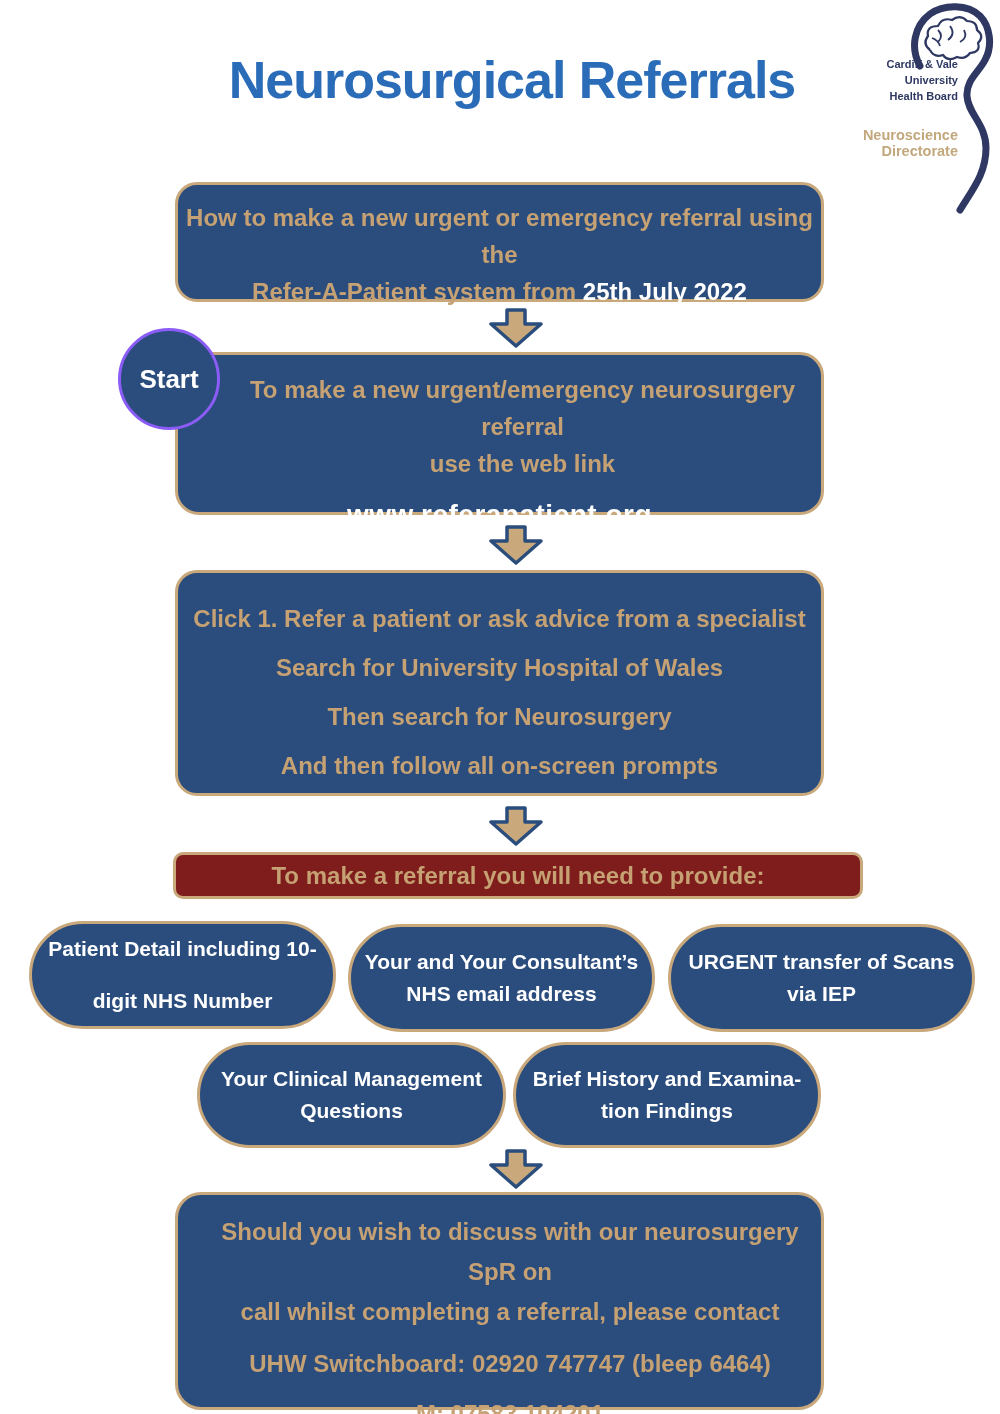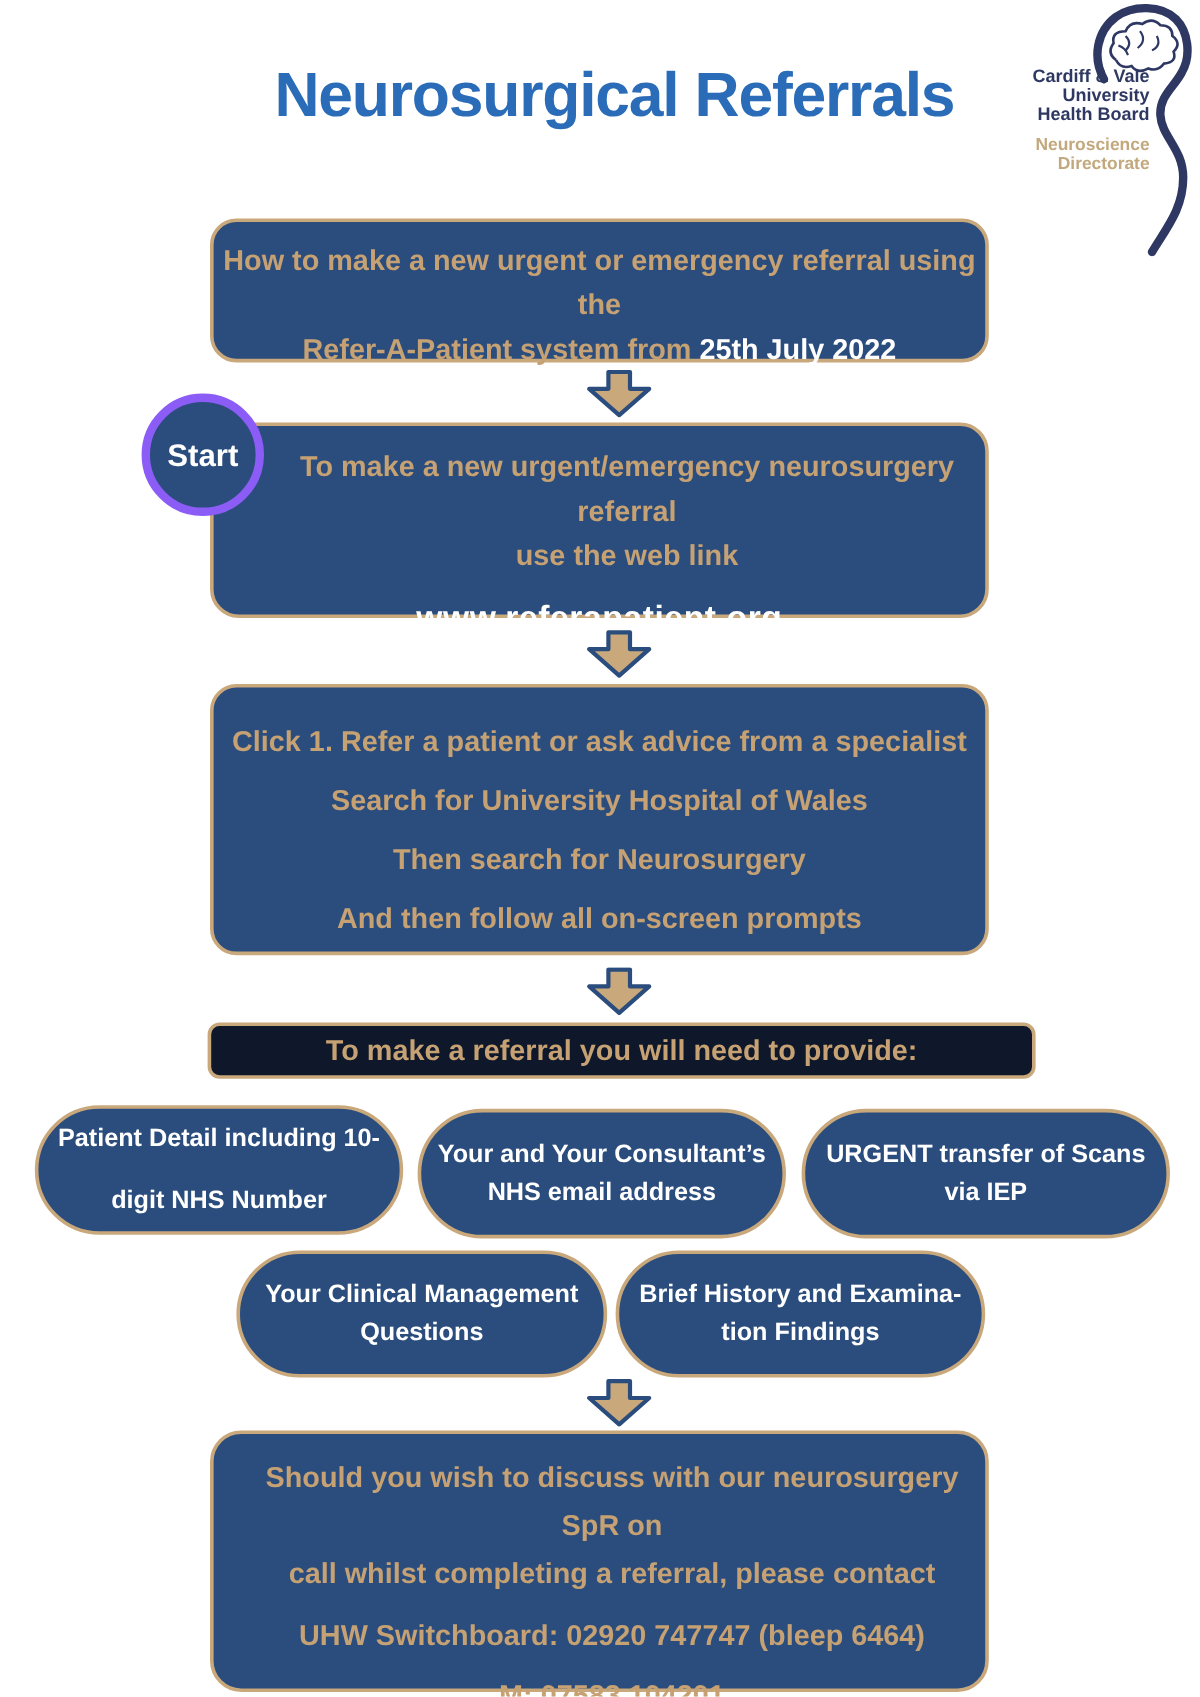--- a/index.html
+++ b/index.html
@@ -9,65 +9,65 @@
   }
   
   .title{
     position:absolute;left:512px;top:50px;transform:translateX(-50%);
     white-space:nowrap;margin:0;
     font-size:52px;font-weight:bold;letter-spacing:-1px;color:#2a6cb8;
   }
   
   .logo{position:absolute;right:2px;top:2px;width:170px;height:212px;}
   .logo-text{position:absolute;left:6px;top:54px;width:124px;text-align:right;line-height:16px;}
-  .logo-org{font-size:15px;font-weight:bold;color:#2e3862;}
+  .logo-org{font-size:11px;font-weight:bold;color:#2e3862;}
   .logo-dept{font-size:14.5px;font-weight:bold;color:#c2a87c;}
-  .logo-dept.first{margin-top:9px;}
+  .logo-dept.first{margin-top:23px;}
   .logo-svg{position:absolute;right:0;top:0;}
   
   .fbox{
     position:absolute;left:175px;width:649px;box-sizing:border-box;
     background:#2b4d7d;border:3px solid #c9a87b;border-radius:22px;
     color:#c5a173;font-weight:bold;text-align:center;font-size:24px;
   }
   .box1{top:182px;height:120px;padding-top:14px;}
   .box1 .ln{line-height:37px;}
   .hl-white{color:#ffffff;}
   .box2{top:352px;height:163px;padding-top:16px;border-radius:24px;}
   .box2 .tan-ln{line-height:37px;padding-left:46px;}
   .weblink{
     display:inline-block;margin-top:17px;color:#ffffff;font-size:28px;font-weight:bold;
     text-decoration:underline;letter-spacing:0.5px;
   }
   .box3{top:570px;height:226px;padding-top:21px;}
   .box3 .ln{line-height:49px;}
   .bar{
     position:absolute;left:173px;top:852px;width:690px;height:47px;box-sizing:border-box;
-    background:#0f172a;border:3px solid #c9a87b;border-radius:10px;
+    background:#7f1d1d;border:3px solid #c9a87b;border-radius:10px;
     color:#c5a173;font-weight:bold;text-align:center;font-size:24px;line-height:41px;
   }
   .pill{
     position:absolute;box-sizing:border-box;width:307px;height:108px;
     background:#2b4d7d;border:3px solid #c9a87b;border-radius:54px;
     color:#ffffff;font-weight:bold;font-size:21px;text-align:center;
     display:flex;flex-direction:column;justify-content:center;line-height:32px;
   }
   .pill1{left:29px;top:921px;gap:20px;}
   .pill2{left:348px;top:924px;}
   .pill3{left:668px;top:924px;}
   .pill4{left:197px;top:1042px;width:309px;height:106px;}
   .pill5{left:513px;top:1042px;width:308px;height:106px;}
   .box4{top:1192px;height:218px;padding-top:17px;border-radius:26px;}
   .box4 .ln{line-height:40px;padding-left:21px;}
   .box4 .ln3{margin-top:9px;line-height:46px;}
   .box4 .ln4{margin-top:3px;line-height:48px;}
   
   .start-circle{
     position:absolute;left:118px;top:328px;width:102px;height:102px;box-sizing:border-box;
-    background:#2b4d7d;border:7px solid #8b5cf6;border-radius:50%;
+    background:#2b4d7d;border:3px solid #8b5cf6;border-radius:50%;
     display:flex;align-items:center;justify-content:center;
     color:#ffffff;font-weight:bold;font-size:26px;z-index:3;
   }
   
   .arrow{position:absolute;left:487px;width:58px;height:40px;}
   .arrow1{top:308px;}
   .arrow2{top:525px;}
   .arrow3{top:806px;}
   .arrow4{top:1149px;}
 </style>

